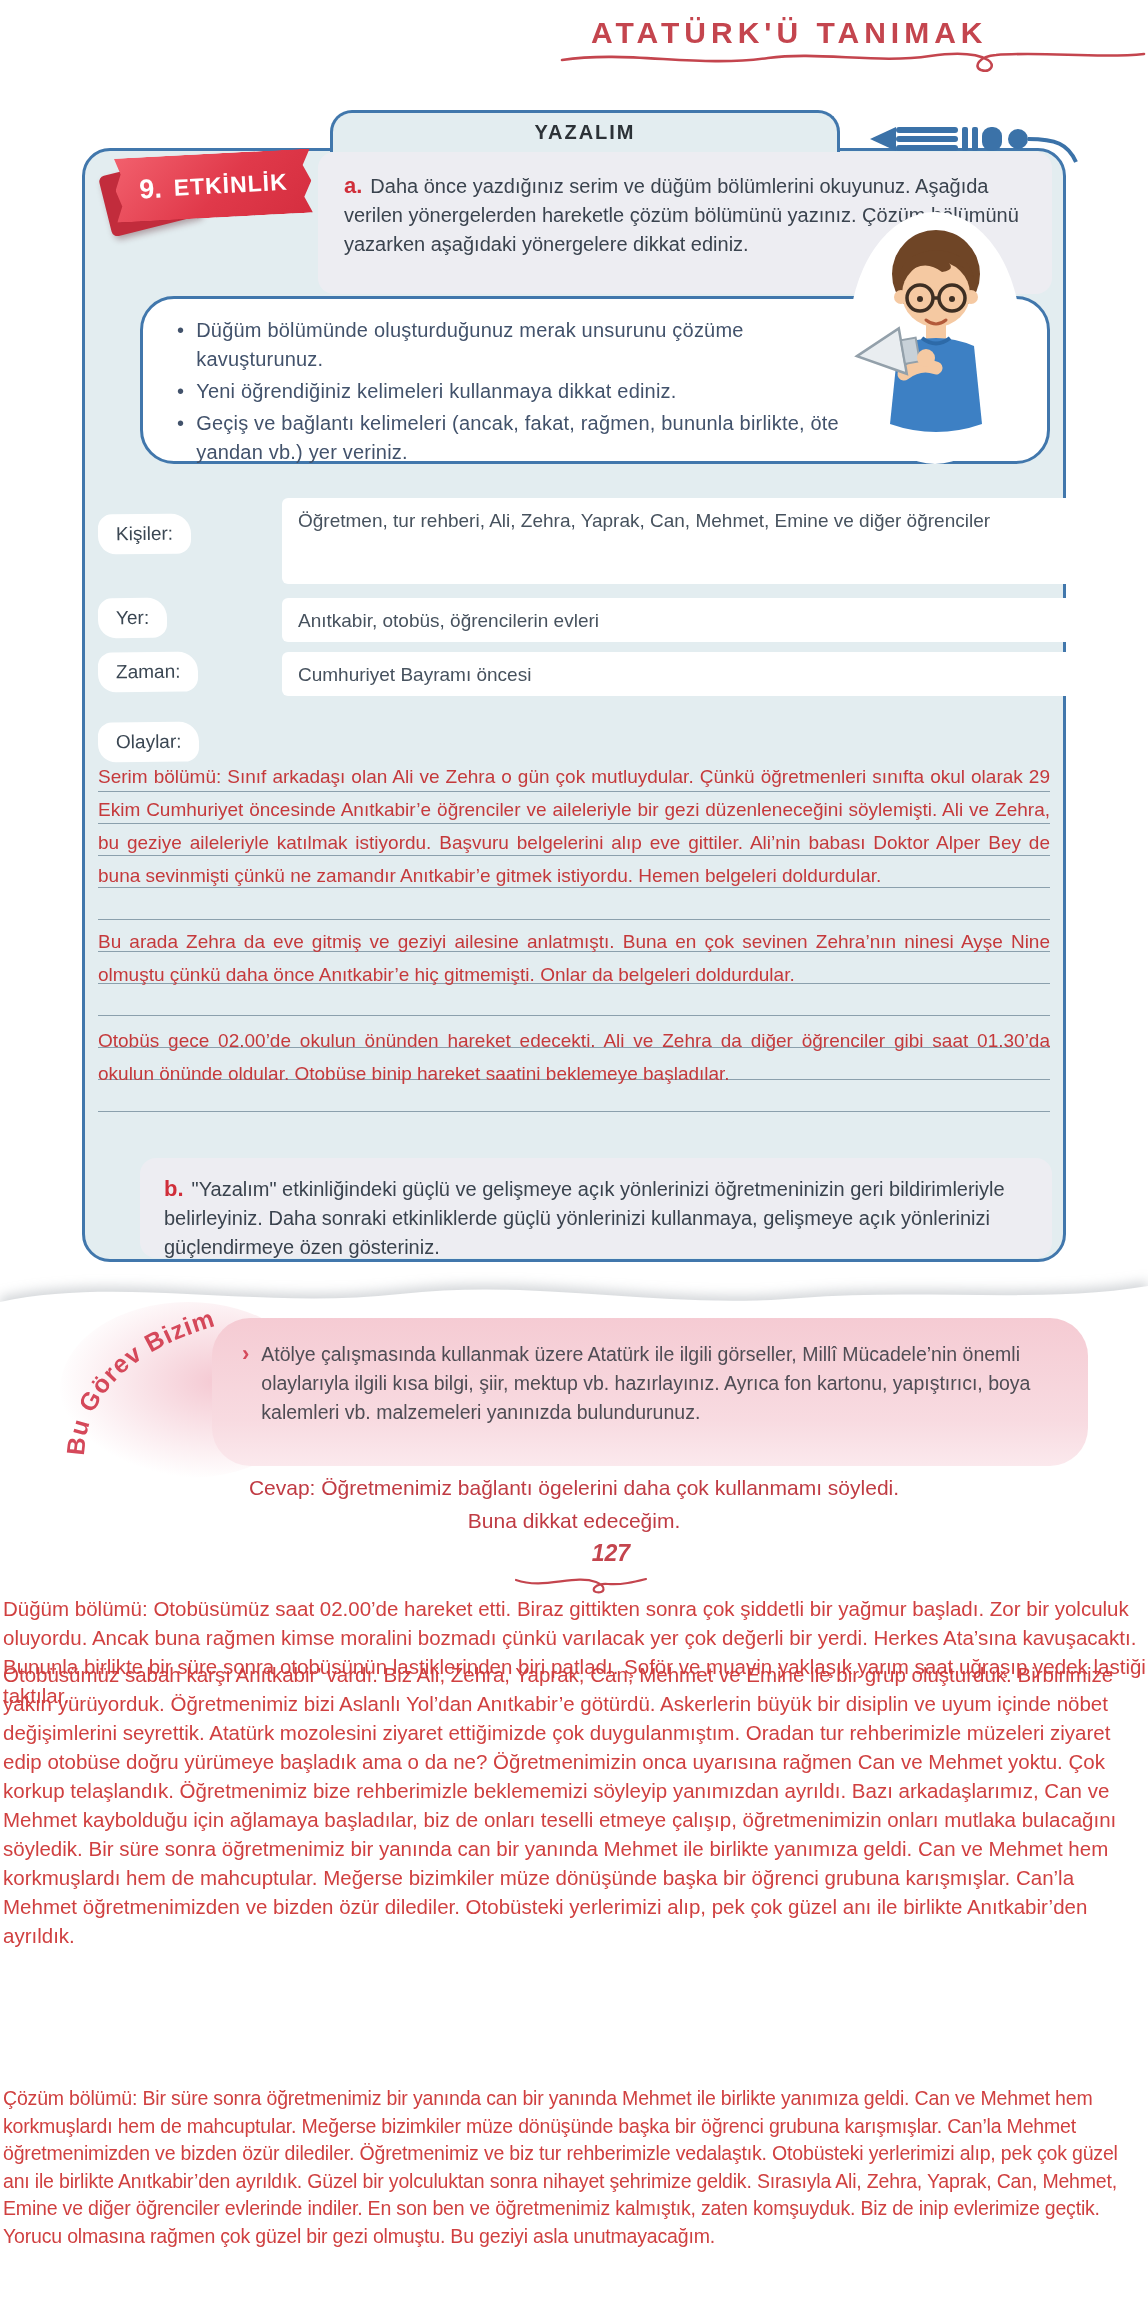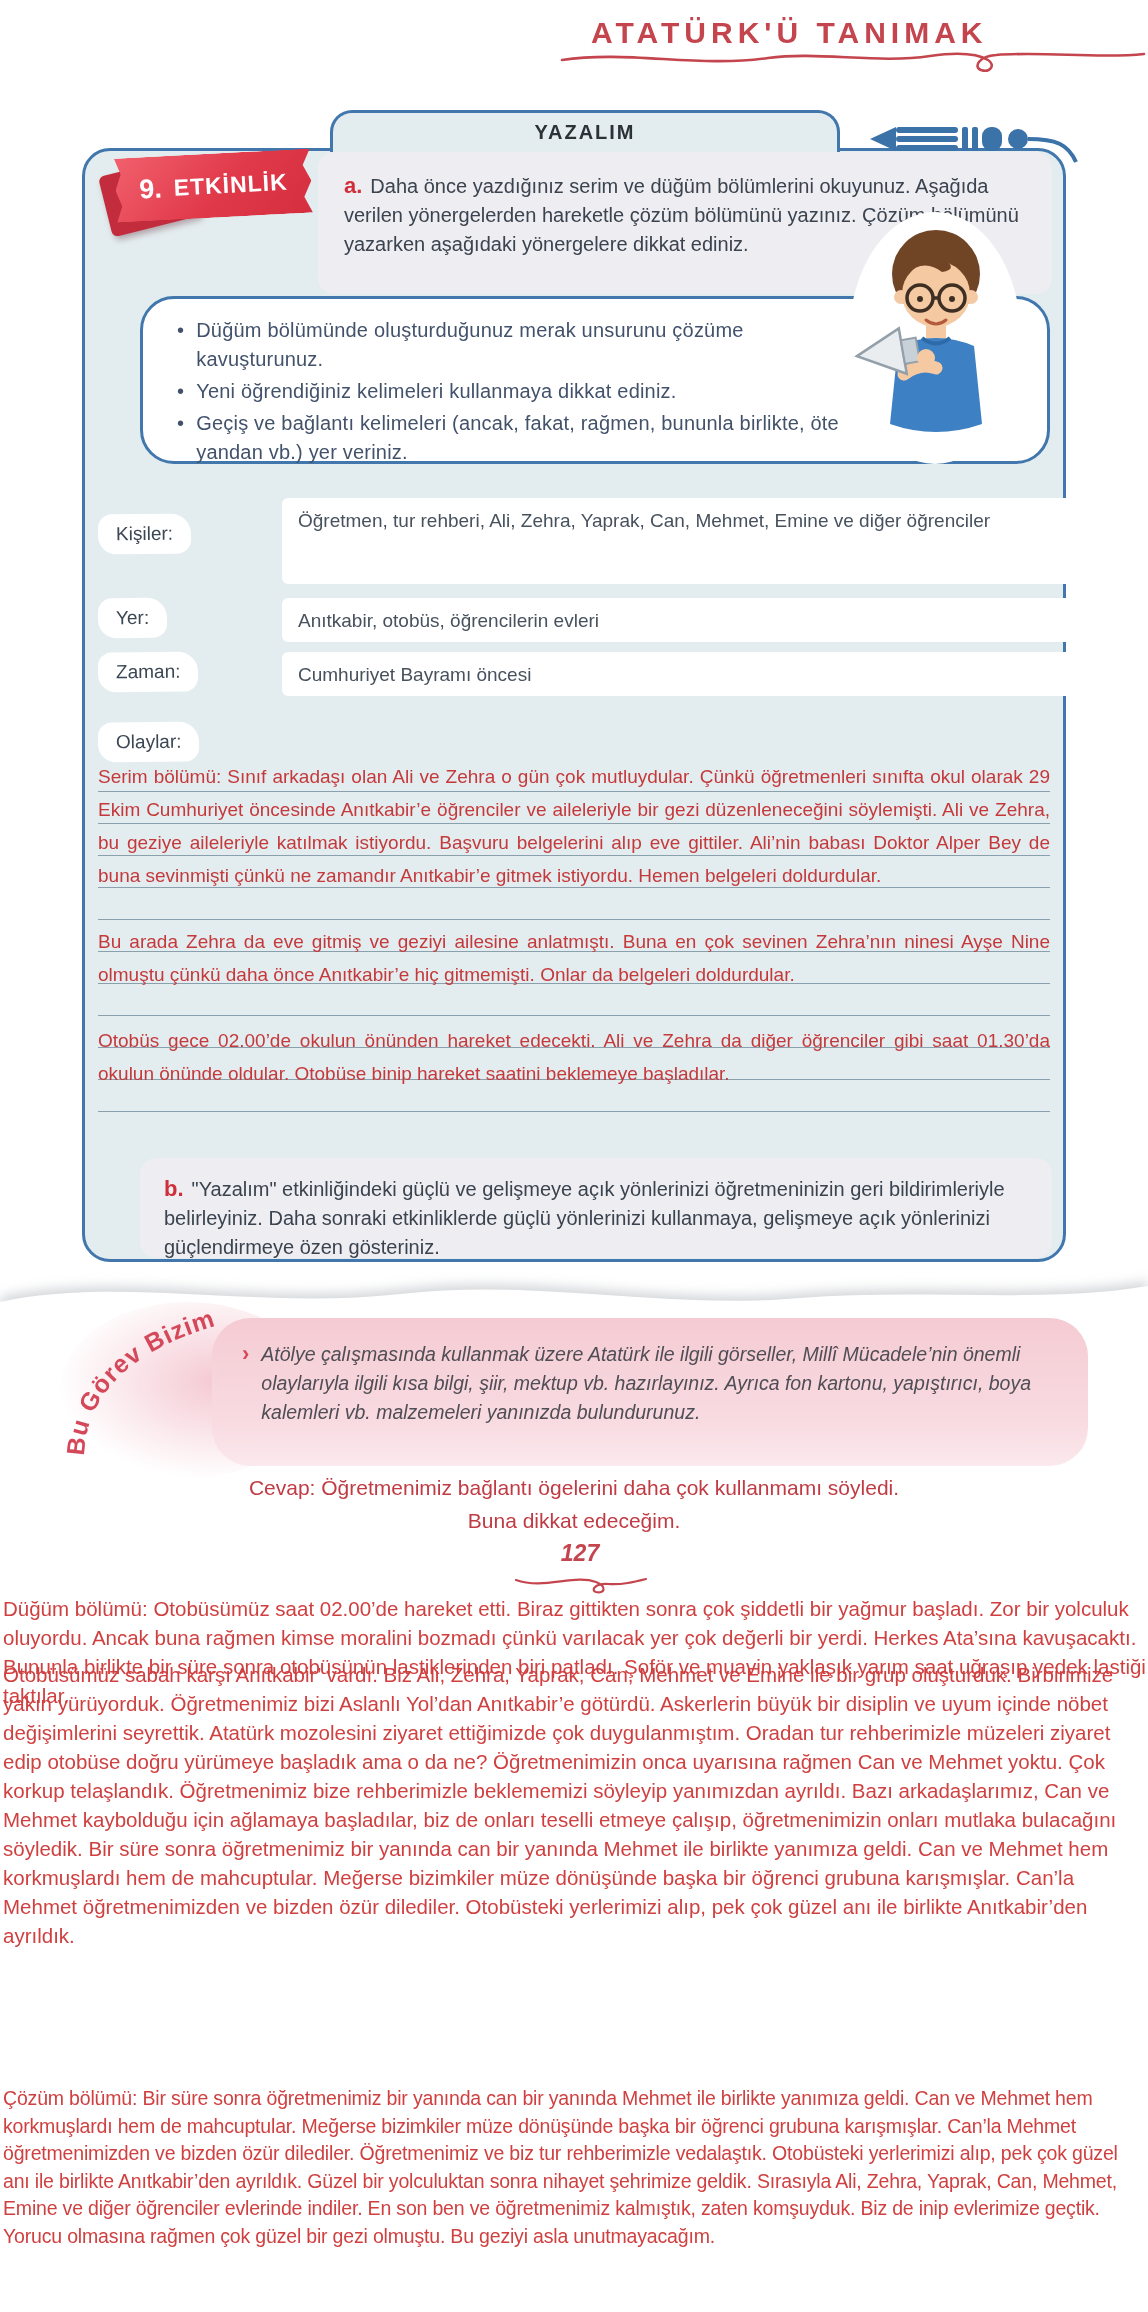--- a/index.html
+++ b/index.html
@@ -65,26 +65,26 @@
   .wave{position:absolute;left:0;top:1268px;z-index:1;}
 
   
   .pink-glow{position:absolute;left:60px;top:1302px;width:256px;height:176px;border-radius:50%;
         background:radial-gradient(ellipse at 62% 45%,rgba(244,198,208,.95) 0%,rgba(244,198,208,0) 72%);z-index:1;}
   .curved{position:absolute;left:56px;top:1288px;z-index:3;}
   .pink-box{position:absolute;left:212px;top:1318px;width:876px;height:148px;border-radius:38px;
         background:linear-gradient(180deg,#f5cbd3 0%,#f8dbe1 70%,#fbe9ed 100%);box-sizing:border-box;
         padding:22px 34px 20px 30px;display:flex;gap:12px;z-index:2;}
   .pink-box .chev{color:#d5485a;font-weight:bold;font-size:22px;line-height:1.3;}
-  .pink-box .ptext{font-size:19.5px;line-height:1.48;color:#4f4d55;font-style:italic;}
+  .pink-box .ptext{font-size:19.5px;line-height:1.48;color:#4f4d55;}
 
   .cevap{position:absolute;left:184px;top:1472px;width:780px;font-size:21px;line-height:1.55;
         color:#c03b43;white-space:pre-line;z-index:2;text-align:center;}
 
-  .pagenum{position:absolute;left:530px;top:1540px;width:100px;text-align:center;font-size:23px;
+  .pagenum{position:absolute;left:530px;top:1540px;width:100px;text-align:right;font-size:23px;
         font-weight:bold;font-style:italic;color:#c4454e;z-index:2;}
   .pagenum-squiggle{position:absolute;left:512px;top:1572px;z-index:2;}
 
   
   .bottom-p{position:absolute;left:3px;width:1143px;font-size:20.5px;line-height:29px;color:#d04040;}
   .p1{top:1594px;}
   .p2{top:1660px;}
   .p3{top:2084px;width:1202px;line-height:27.5px;letter-spacing:-.2px;
       transform:scaleX(.952);transform-origin:0 0;}
 </style>

